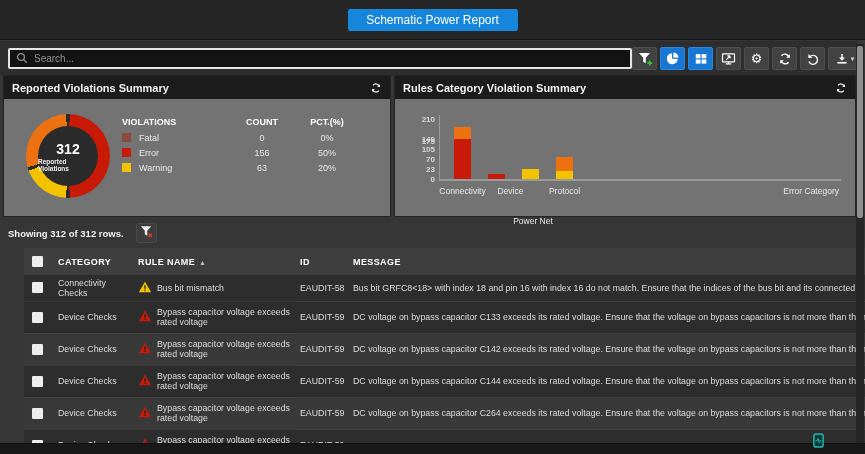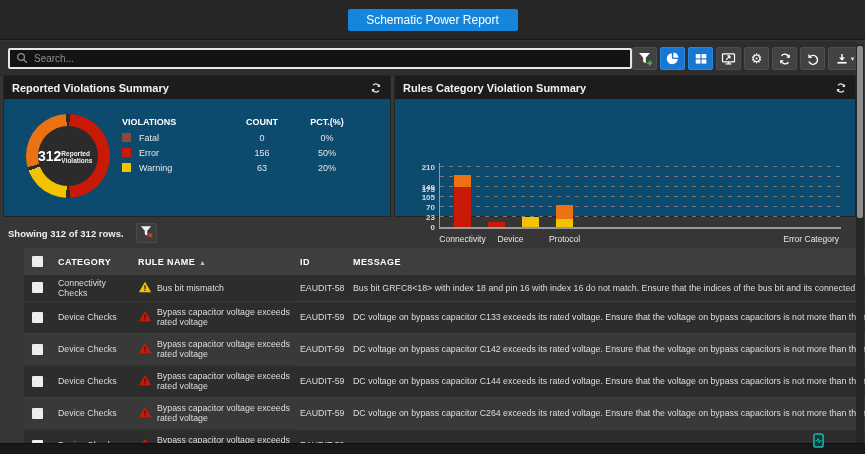--- a/index.html
+++ b/index.html
@@ -19,31 +19,31 @@
   .tool-buttons { margin-left:auto; display:flex; gap:3px; }
   .tool-btn { width:25px; height:23px; background:#424242; border:1px solid #4e4e4e; border-radius:2px; display:flex; align-items:center; justify-content:center; cursor:pointer; padding:0; }
   .tool-btn.active { background:#1777d3; border-color:#2a86df; }
   .tool-btn.wide { width:33px; }
   .tool-btn svg { display:block; }
   .tool-btn .glyph { color:#fff; font-size:13px; line-height:1; }
   .tool-btn .caret { color:#ddd; font-size:7px; margin-left:2px; }
 
   
   .panels { position:absolute; top:76px; left:4px; width:851px; height:140px; display:flex; gap:5px; }
-  .panel { background:#0c4a6e; display:flex; flex-direction:column; box-shadow:0 0 0 1px #242424; }
+  .panel { background:#737373; display:flex; flex-direction:column; box-shadow:0 0 0 1px #242424; }
   .panel-left { width:386px; }
-  .panel-right { flex:1;gap:48px; }
+  .panel-right { flex:1; }
   .panel-header { height:23px; background:#1c1c1c; display:flex; align-items:center; padding:0 8px; flex:0 0 auto; }
   .panel-title { font-size:11px; font-weight:bold; color:#f2f2f2; }
   .panel-refresh { margin-left:auto; cursor:pointer; display:flex; }
   .panel-body { flex:1; position:relative; }
 
   
   .donut { position:absolute; left:22px; top:15px; width:84px; height:84px; border-radius:50%; }
-  .donut-hole { position:absolute; left:12px; top:12px; width:60px; height:60px; border-radius:50%; background:#2b2b2b; display:flex; align-items:center; justify-content:center; }
+  .donut-hole { position:absolute; left:12px; top:12px; width:60px; height:60px; border-radius:50%; background:#2b2b2b; display:flex; flex-direction:column; align-items:center; justify-content:center; }
   .donut-value { font-size:14px; font-weight:bold; color:#fff; }
   .donut-label { font-size:6.5px; font-weight:bold; color:#f0f0f0; margin-top:1px; }
 
   
   .legend { position:absolute; left:118px; top:14px; width:250px; font-size:9px; }
   .legend-row { display:flex; align-items:center; height:15px; }
   .legend-row.head { height:17px; font-weight:bold; color:#fff; }
   .lg-c1 { width:110px; display:flex; align-items:center; }
   .lg-c2 { width:60px; text-align:center; }
   .lg-c3 { width:70px; text-align:center; }

